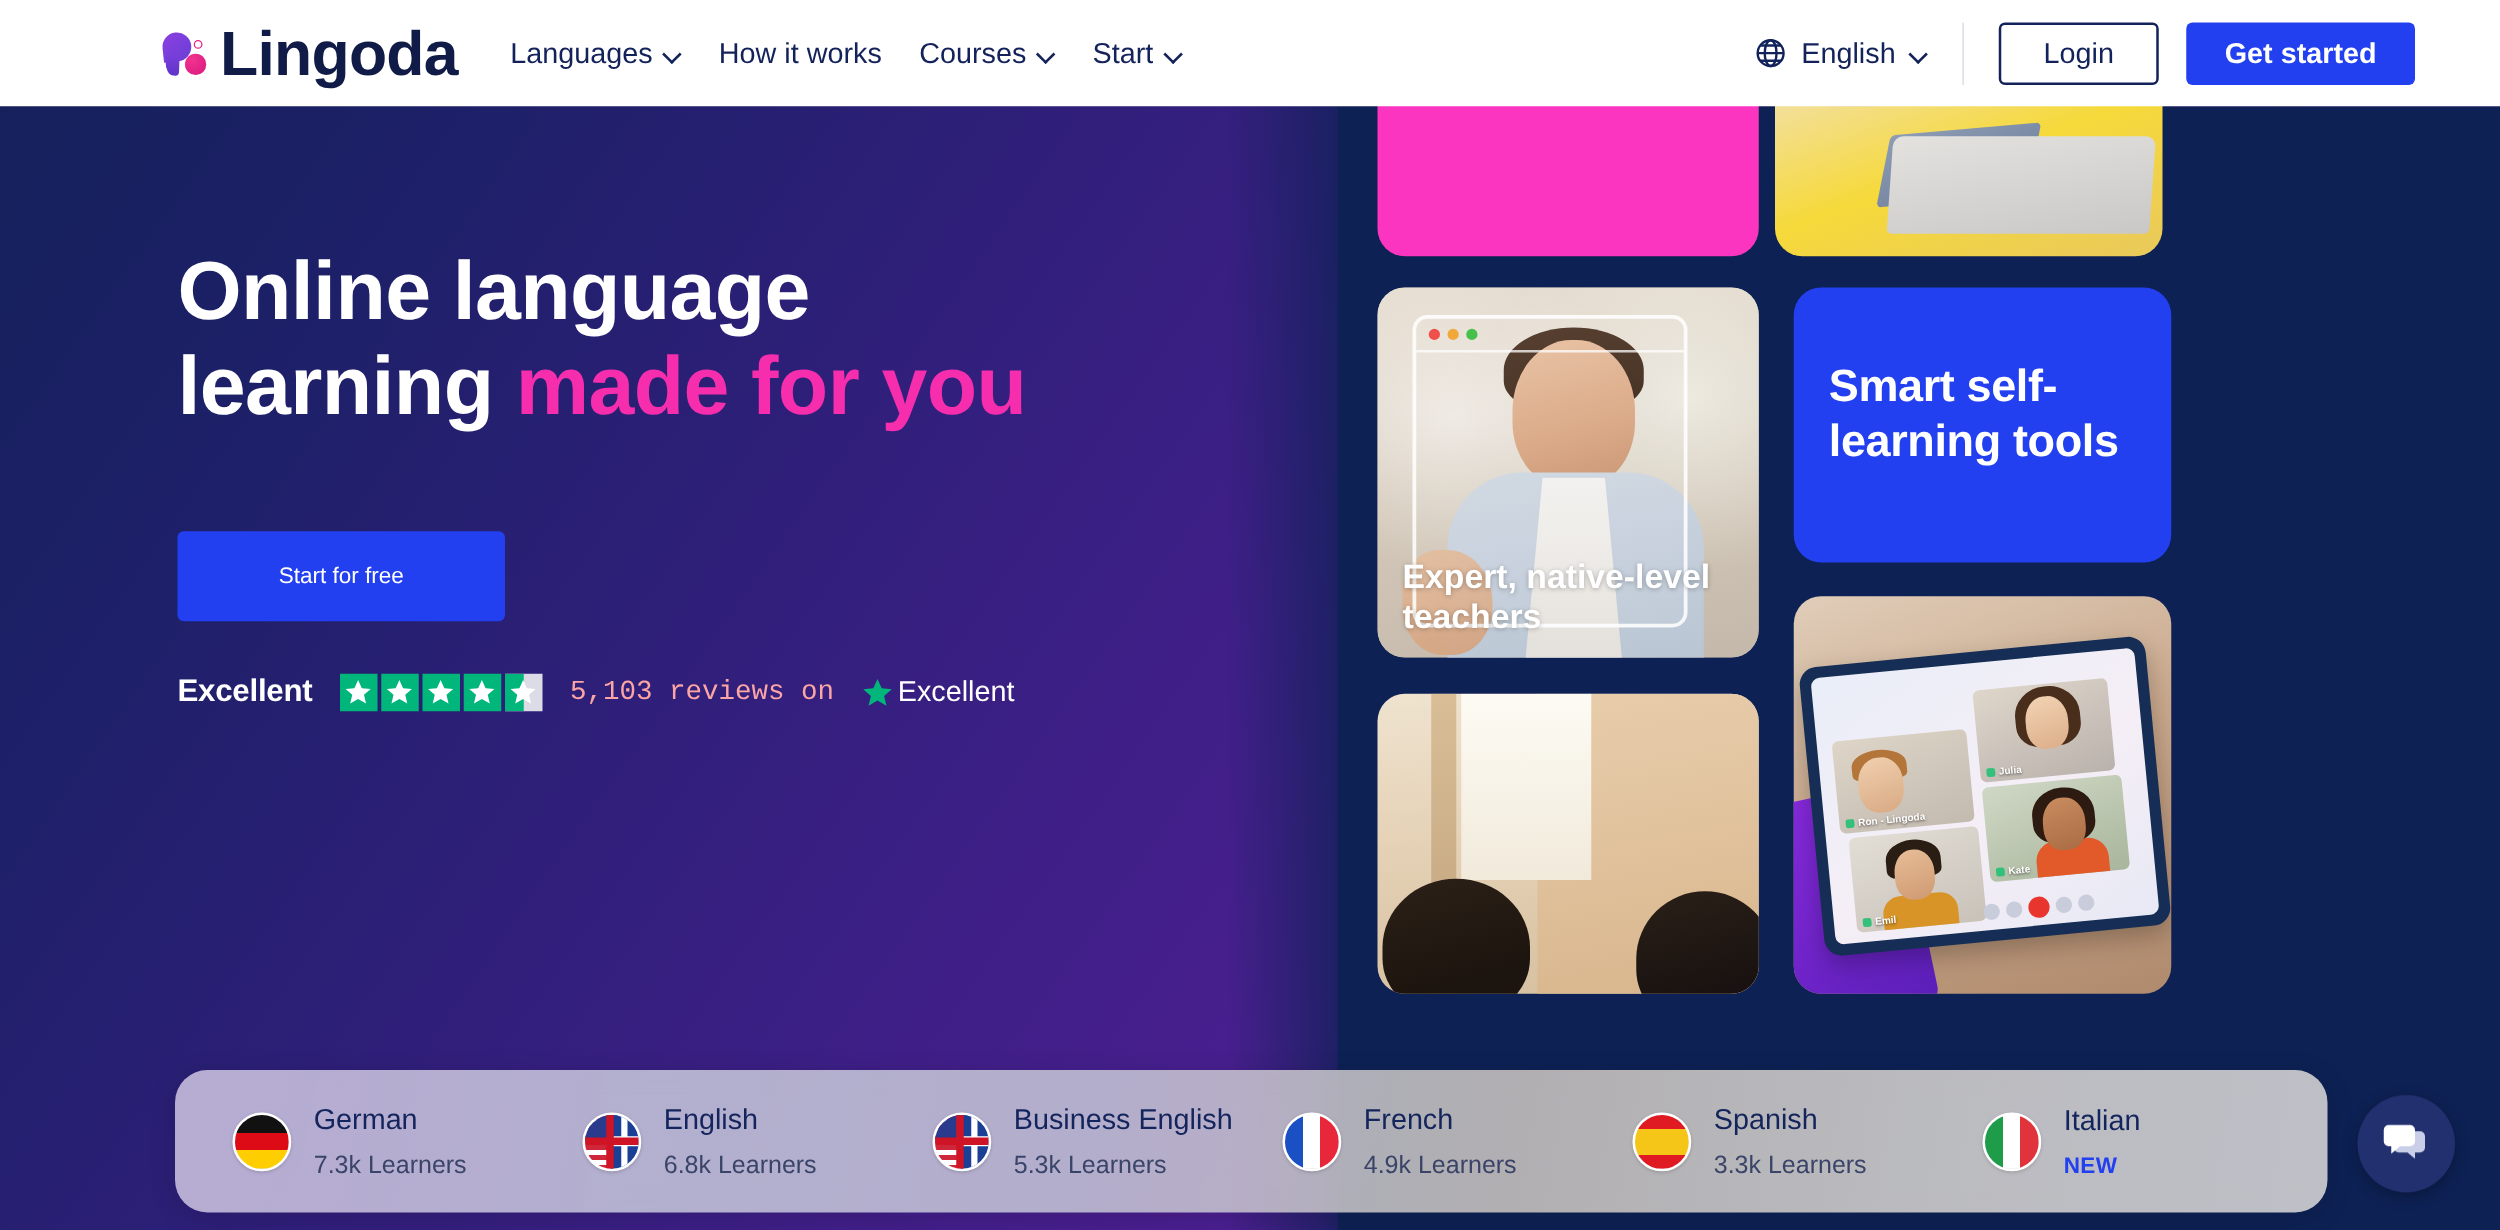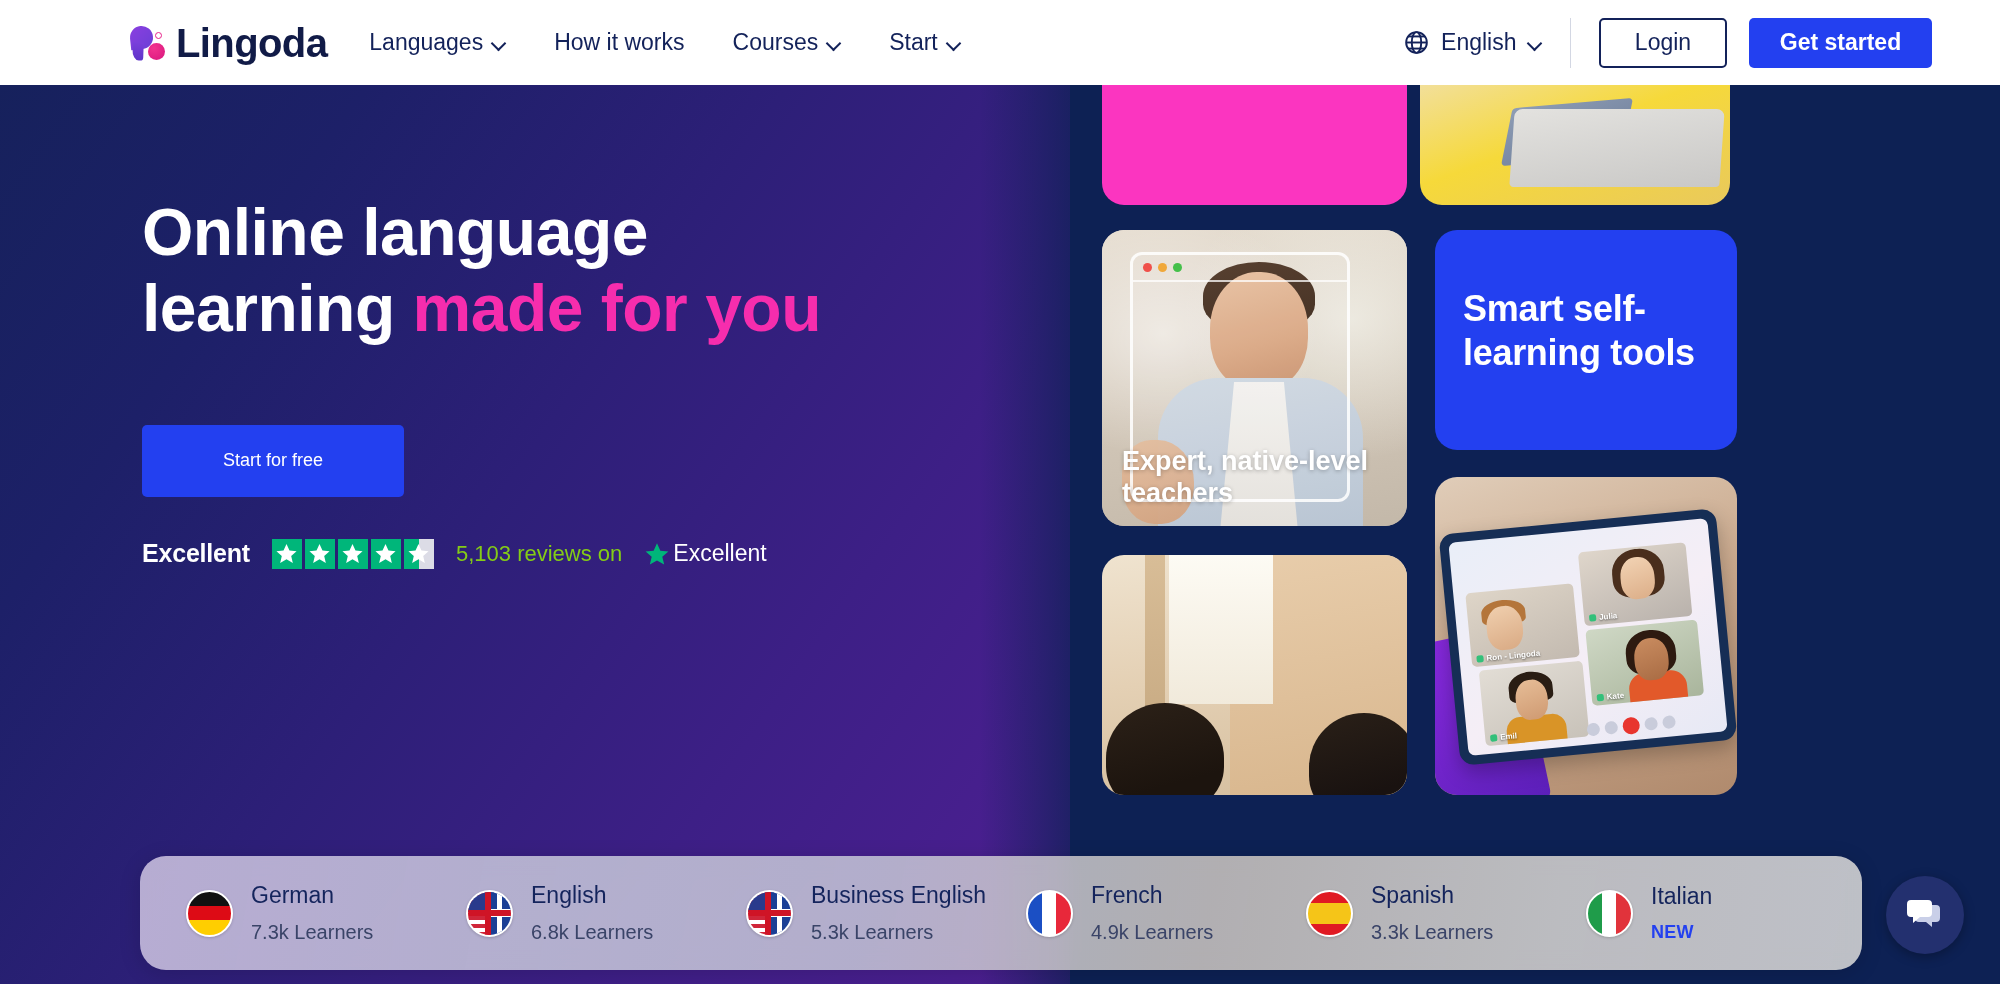--- a/index.html
+++ b/index.html
@@ -72,32 +72,32 @@
   }
   .logo-dot-small {
     position: absolute;
     left: 25px; top: 11px;
     width: 7px; height: 7px;
     border-radius: 50%;
     border: 1.6px solid #e8228a;
     background: transparent;
   }
   .logo-word {
-    font-size: 40px;
+    font-size: 50px;
     font-weight: 700;
     color: #111b47;
     letter-spacing: -0.6px;
     line-height: 1;
   }
 
   
   .nav {
     display: flex;
     align-items: center;
-    gap: 48px;
+    gap: 30px;
     margin-left: 10px;
   }
   .nav-item {
     display: flex;
     align-items: center;
     gap: 9px;
     font-size: 23px;
     color: #13225a;
     cursor: pointer;
     white-space: nowrap;
@@ -251,23 +251,24 @@
     width: 50%; height: 100%;
     background: #00b67a;
   }
   .star-glyph {
     position: relative;
     width: 23px; height: 23px;
     z-index: 2;
   }
   .trust-reviews {
     font-size: 22px;
-    color: #84cc16;
+    color: #fca5a5;
     margin-left: 10px;
     white-space: nowrap;
+    font-family: Liberation Mono, monospace;
   }
   .trust-brand {
     display: flex;
     align-items: center;
     gap: 3px;
     margin-left: 10px;
   }
   .trust-brand-name {
     font-size: 23px;
     color: #fff;

